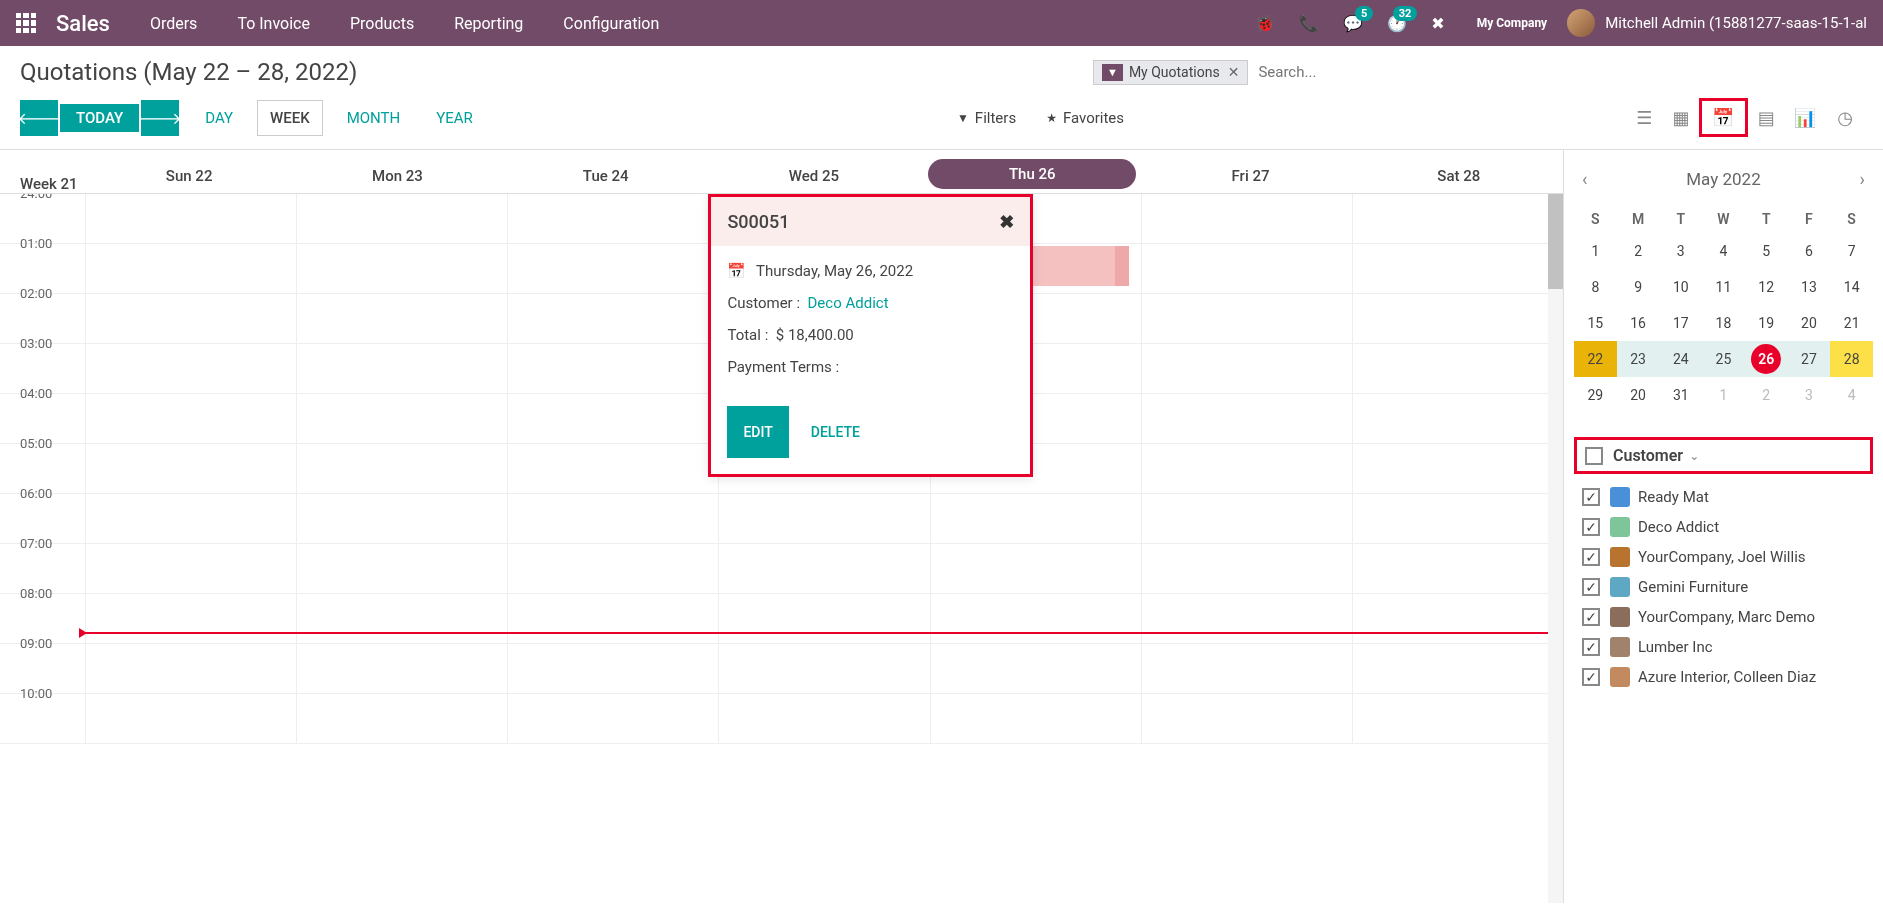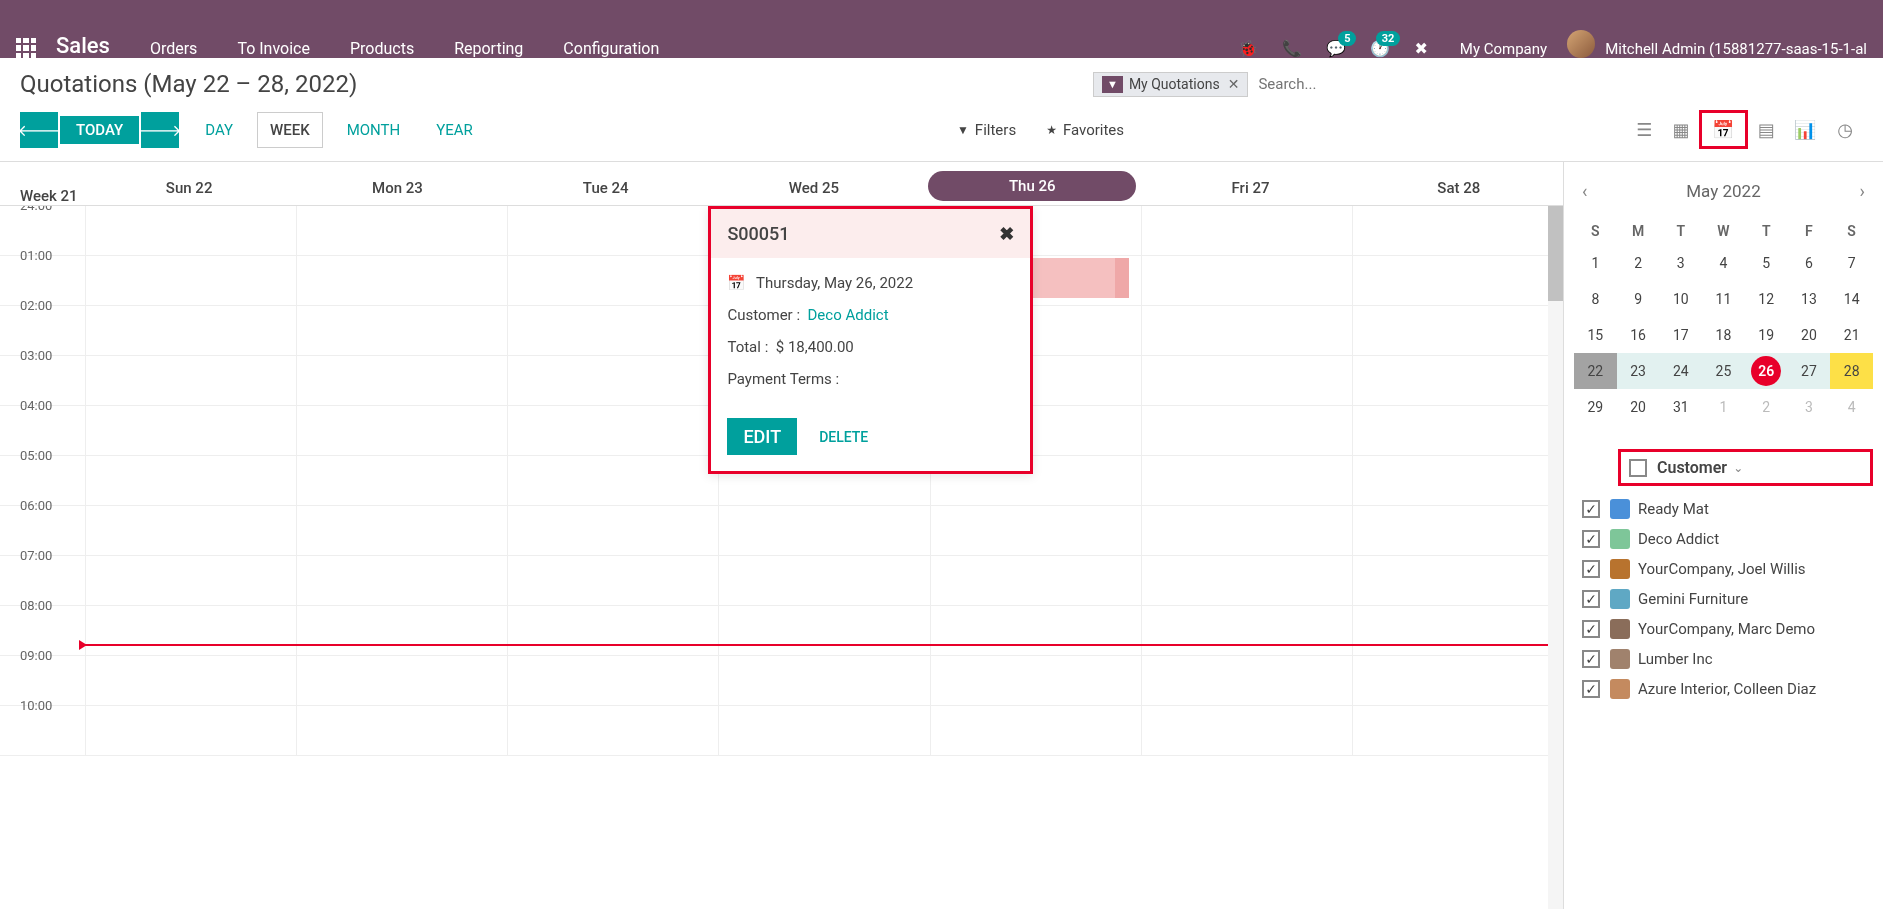--- a/index.html
+++ b/index.html
@@ -1,27 +1,27 @@
 <!DOCTYPE html>
 <html><head>
 <meta charset="utf-8">
 <style>
 * { box-sizing: border-box; margin: 0; padding: 0; font-family: -apple-system, BlinkMacSystemFont, "Segoe UI", Roboto, sans-serif; }
 body { background: #fff; overflow: hidden; width: 1883px; height: 909px; }
 
 
-.navbar { background: #714B67; height: 58px; display: flex; align-items: flex-end; color: #fff; padding: 0 16px; }
+.navbar { background: #714B67; height: 46px; display: flex; align-items: center; color: #fff; padding: 0 16px; }
 .navbar .apps-icon { width: 20px; height: 20px; display: grid; grid-template-columns: repeat(3,1fr); grid-template-rows: repeat(3,1fr); gap: 2px; margin-right: 20px; cursor: pointer; }
 .navbar .apps-icon span { background: #fff; }
 .navbar .brand { font-size: 22px; font-weight: 500; margin-right: 40px; cursor: pointer; }
 .navbar .menu-item { font-size: 16px; margin-right: 40px; cursor: pointer; }
 .navbar .spacer { flex: 1; }
 .navbar .nav-icon { margin: 0 12px; cursor: pointer; position: relative; font-size: 16px; color: #fff; }
 .navbar .badge { position: absolute; top: -8px; right: -10px; background: #00A09D; color: #fff; font-size: 11px; border-radius: 10px; padding: 1px 6px; font-weight: bold; }
-.navbar .company { margin: 0 20px; font-size: 15px; cursor: pointer; }
+.navbar .company { margin: 0 20px; font-size: 12px; cursor: pointer; font-weight: bold; }
 .navbar .avatar { width: 28px; height: 28px; border-radius: 50%; background: linear-gradient(135deg, #d4a574, #8b5a3c); margin-right: 10px; }
 .navbar .username { font-size: 15px; cursor: pointer; }
 
 
 .control-panel { padding: 12px 20px 0 20px; }
 .cp-top { display: flex; align-items: center; justify-content: space-between; margin-bottom: 12px; }
 .cp-title { font-size: 24px; color: #444; }
 .cp-search { display: flex; align-items: center; flex: 1; max-width: 770px; margin-left: auto; }
 .search-chip { background: #E7E9ED; border: 1px solid #ccc; padding: 3px 8px; display: flex; align-items: center; font-size: 14px; color: #444; }
 .search-chip .filter-icon { background: #714B67; color: #fff; padding: 2px 5px; margin-right: 6px; font-size: 11px; }
@@ -65,40 +65,40 @@
 
 .event-popup { position: absolute; top: 0px; left: calc(85px + (100% - 85px) / 7 * 3 - 10px); width: 325px; background: #fff; border: 3px solid #E8002A; z-index: 10; box-shadow: 0 2px 10px rgba(0,0,0,0.1); }
 .event-popup .popup-header { background: #FCEDED; padding: 14px 16px; display: flex; justify-content: space-between; align-items: center; }
 .event-popup .popup-title { font-size: 18px; font-weight: 500; color: #444; }
 .event-popup .popup-close { cursor: pointer; font-size: 18px; color: #333; font-weight: bold; }
 .event-popup .popup-body { padding: 16px; }
 .event-popup .popup-row { margin-bottom: 14px; font-size: 15px; color: #444; display: flex; align-items: center; }
 .event-popup .popup-row .cal-icon { margin-right: 10px; }
 .event-popup .popup-link { color: #00A09D; }
 .event-popup .popup-footer { padding: 0 16px 16px 16px; display: flex; gap: 18px; }
-.event-popup .btn-edit { background: #00A09D; color: #fff; border: none; padding: 8px 16px; font-size: 18px; font-weight: 500; cursor: pointer; }
+.event-popup .btn-edit { background: #00A09D; color: #fff; border: none; padding: 18px 16px; font-size: 14px; font-weight: 500; cursor: pointer; }
 .event-popup .btn-delete { background: transparent; color: #00A09D; border: none; padding: 10px 4px; font-size: 14px; font-weight: 500; cursor: pointer; }
 
 
 .cal-scroll { position: absolute; right: 0; top: 0; bottom: 0; width: 15px; background: #f5f5f5; }
 .cal-scroll-thumb { position: absolute; top: 0; width: 15px; height: 95px; background: #c1c1c1; border-radius: 0; }
 
 
 .sidebar { width: 320px; border-left: 1px solid #ddd; padding: 14px 10px; overflow-y: auto; }
 .mini-cal-header { display: flex; align-items: center; justify-content: space-between; margin-bottom: 12px; }
 .mini-cal-nav { cursor: pointer; color: #888; font-size: 18px; padding: 4px 8px; }
 .mini-cal-title { font-size: 17px; color: #666; }
 .mini-cal-grid { display: grid; grid-template-columns: repeat(7, 1fr); gap: 0; text-align: center; }
 .mini-cal-dow { font-size: 14px; color: #666; font-weight: 600; padding: 6px 0; }
 .mini-cal-day { font-size: 14px; color: #444; padding: 10px 0; cursor: pointer; }
 .mini-cal-day.muted { color: #bbb; }
 .mini-cal-day.selected { background: #E8002A; color: #fff; border-radius: 50%; width: 30px; height: 30px; display: flex; align-items: center; justify-content: center; margin: auto; padding: 0; font-weight: 600; }
 .mini-cal-day.week-hl { background: #E7F4F3; }
 
-.customer-filter { margin-top: 24px; border: 3px solid #E8002A; padding: 6px 8px; display: flex; align-items: center; margin-left: 44px; }
+.customer-filter { margin-top: 24px; border: 3px solid #E8002A; padding: 6px 8px; display: flex; align-items: center; }
 .customer-filter .cb { width: 18px; height: 18px; border: 2px solid #888; margin-right: 10px; cursor: pointer; }
 .customer-filter .lbl { font-size: 16px; font-weight: 600; color: #444; }
 .customer-filter .chev { margin-left: 6px; color: #888; font-size: 12px; }
 
 .customer-list { margin-top: 8px; }
 .customer-item { display: flex; align-items: center; padding: 5px 8px; font-size: 15px; color: #444; }
 .customer-item .cb { width: 18px; height: 18px; border: 2px solid #888; margin-right: 10px; display: flex; align-items: center; justify-content: center; cursor: pointer; font-size: 14px; color: #444; }
 .customer-item .cb.checked::before { content: '✓'; }
 .customer-item .cimg { width: 20px; height: 20px; margin-right: 8px; border-radius: 3px; display: inline-block; }
 </style>
@@ -361,21 +361,21 @@
         <div class="mini-cal-day">12</div>
         <div class="mini-cal-day">13</div>
         <div class="mini-cal-day">14</div>
         <div class="mini-cal-day">15</div>
         <div class="mini-cal-day">16</div>
         <div class="mini-cal-day">17</div>
         <div class="mini-cal-day">18</div>
         <div class="mini-cal-day">19</div>
         <div class="mini-cal-day">20</div>
         <div class="mini-cal-day">21</div>
-        <div class="mini-cal-day week-hl" style="background: #a3a3a3;">22</div>
+        <div class="mini-cal-day week-hl" style="background: #eab308;">22</div>
         <div class="mini-cal-day week-hl" style="background: rgb(226, 241, 240);">23</div>
         <div class="mini-cal-day week-hl" style="background: rgb(226, 241, 240);">24</div>
         <div class="mini-cal-day week-hl" style="background: rgb(226, 241, 240);">25</div>
         <div class="mini-cal-day" style="background: rgb(226, 241, 240); padding: 3px 0px;">
           <div class="mini-cal-day selected">26</div>
         </div>
         <div class="mini-cal-day week-hl" style="background: rgb(226, 241, 240);">27</div>
         <div class="mini-cal-day week-hl" style="background: #fde047;">28</div>
         <div class="mini-cal-day">29</div>
         <div class="mini-cal-day">20</div>

